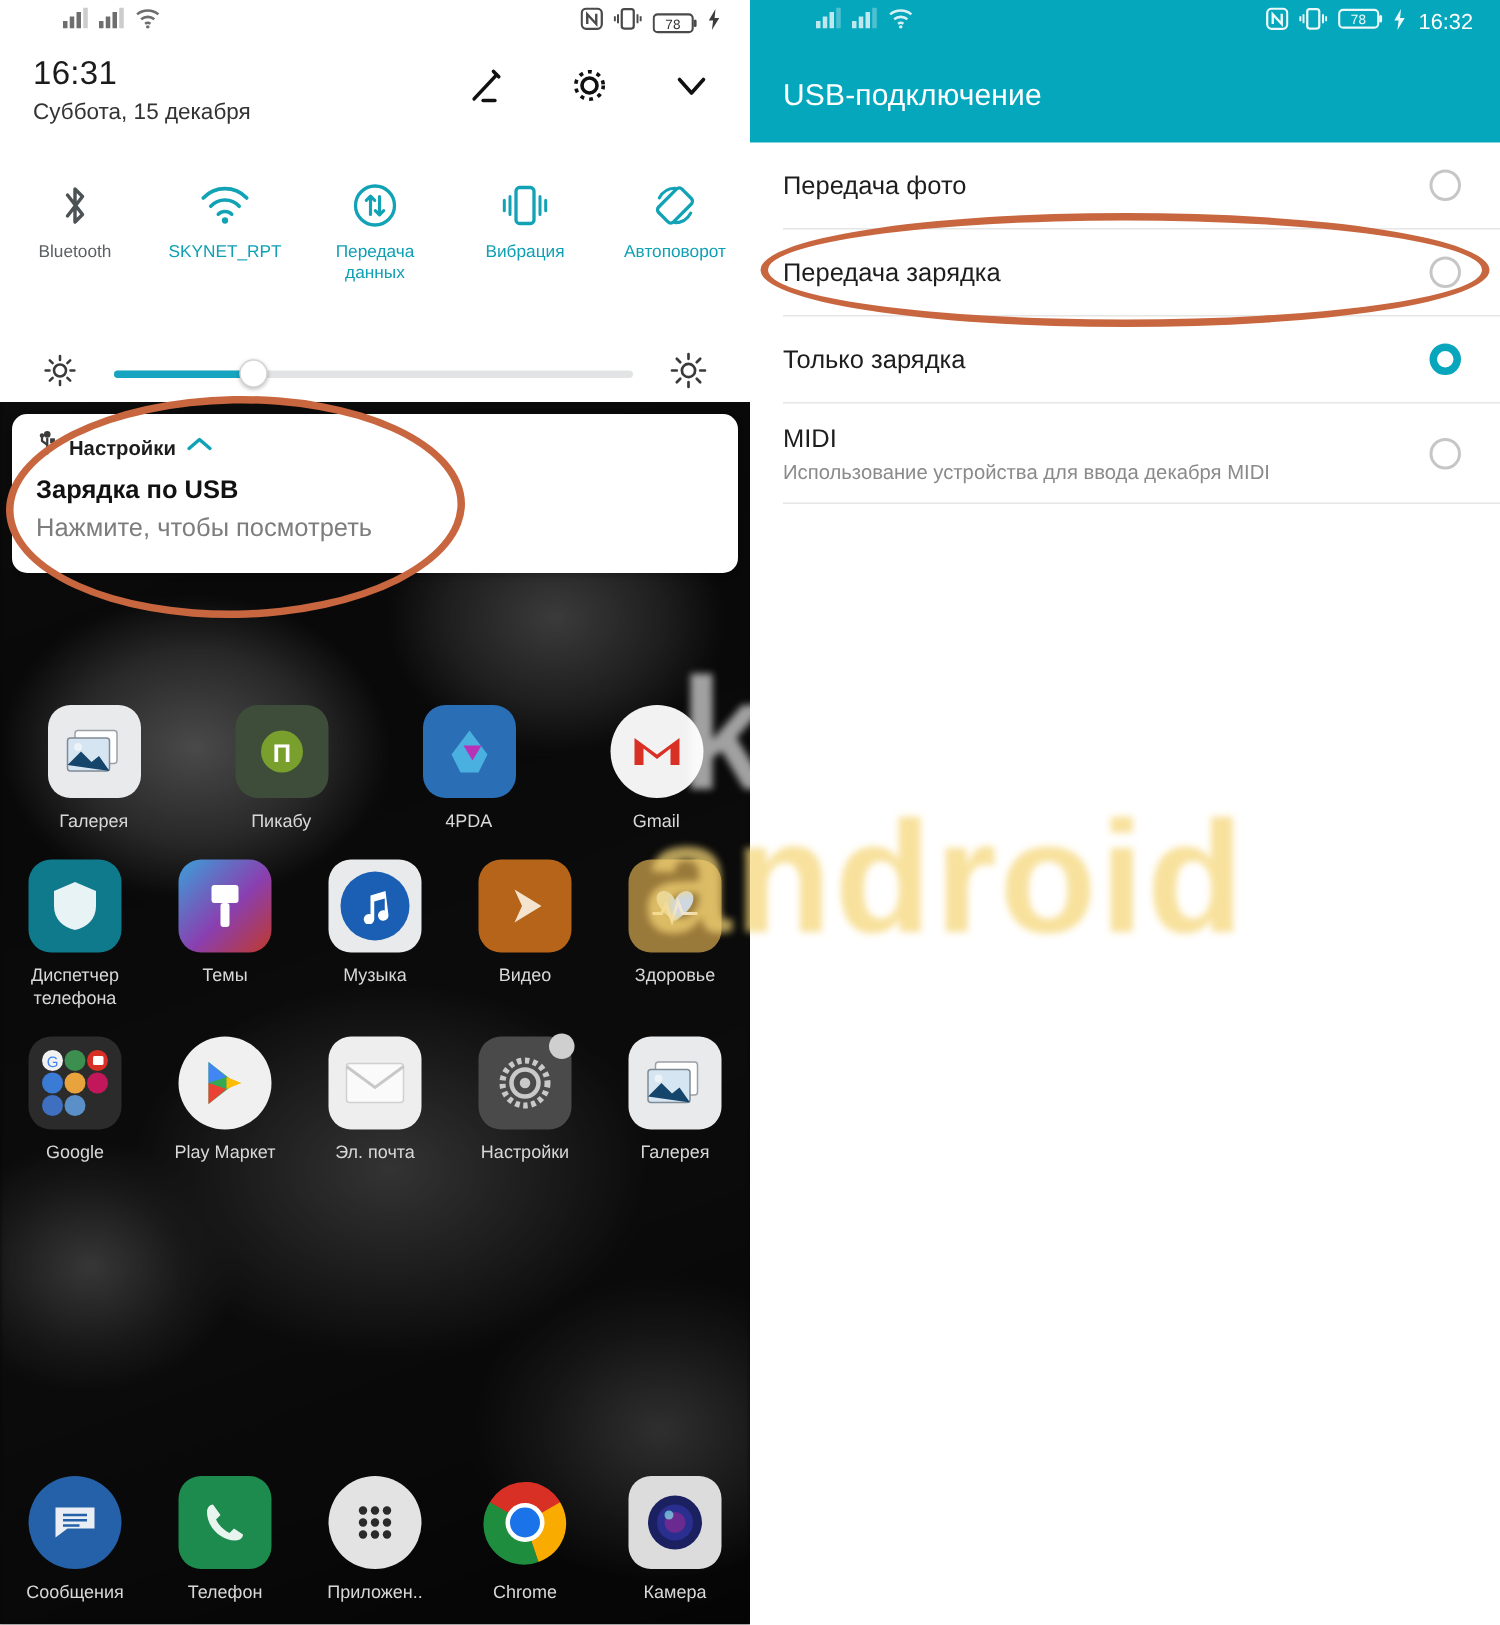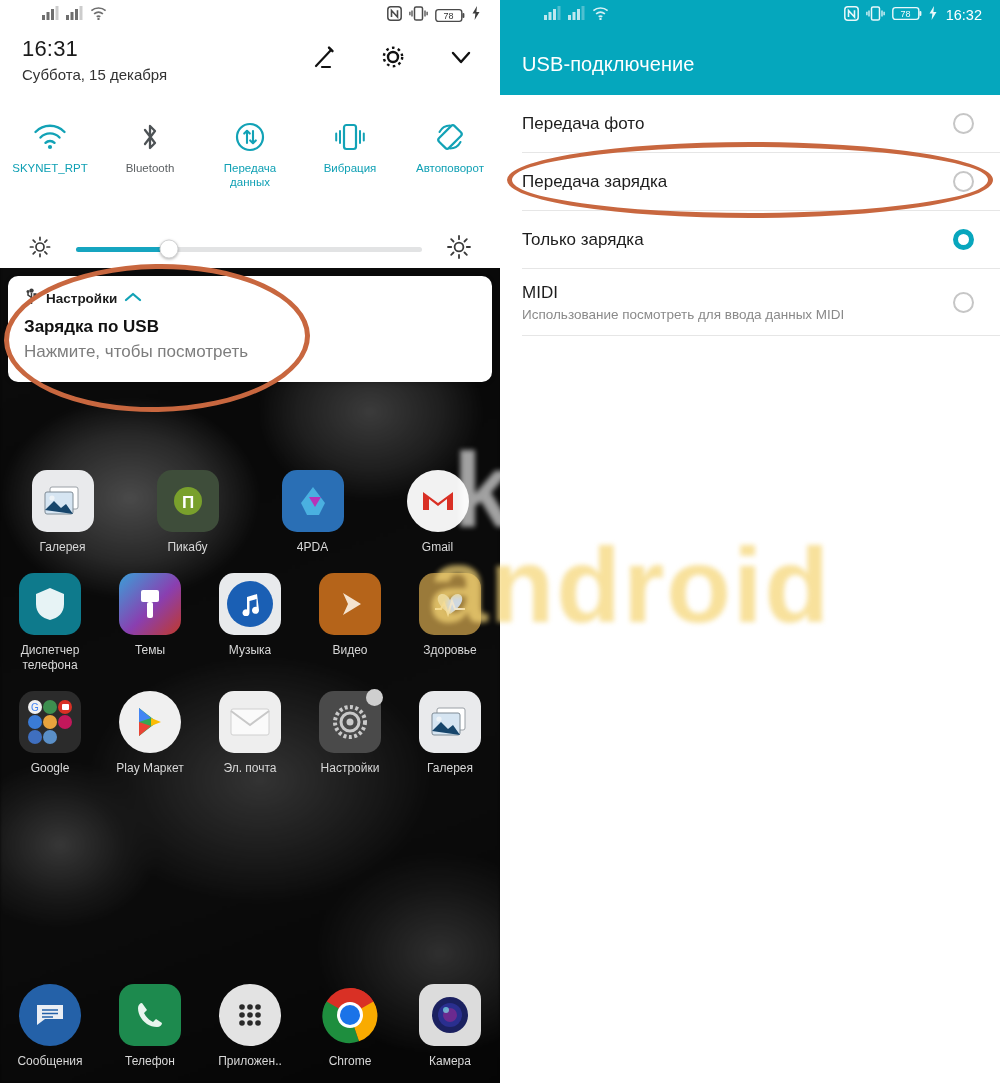--- a/index.html
+++ b/index.html
@@ -521,41 +521,41 @@
           </svg>
       </div>
       <div class="hdr-btn">
         <svg width="26" height="26" viewBox="0 0 26 26">
             <path d="M5 9 L13 18 L21 9" stroke="#111" stroke-width="2.4" fill="none" stroke-linecap="round" stroke-linejoin="round"></path>
           </svg>
       </div>
     </div>
 
     <div class="toggles">
+      <div class="toggle off">
+        <div class="toggle-ico">
+          <svg width="26" height="30" viewBox="0 0 26 30">
+              <path d="M8 8 L18 21 L13 26 V4 L18 9 L8 22" stroke="#4d5255" stroke-width="2.3" fill="none" stroke-linejoin="round" stroke-linecap="round"></path>
+            </svg>
+        </div>
+        <div class="toggle-lbl">Bluetooth</div>
+      </div>
+
       <div class="toggle">
         <div class="toggle-ico">
           <svg width="34" height="26" viewBox="0 0 34 26">
               <g fill="none" stroke="#12a2b6" stroke-width="2.4" stroke-linecap="round">
                 <path d="M2.5 8 A20 20 0 0 1 31.5 8"></path>
                 <path d="M7.5 13.5 A13 13 0 0 1 26.5 13.5"></path>
                 <path d="M12.5 18.8 A6.4 6.4 0 0 1 21.5 18.8"></path>
               </g>
               <circle cx="17" cy="23" r="2.1" fill="#12a2b6"></circle>
             </svg>
         </div>
         <div class="toggle-lbl">SKYNET_RPT</div>
-      </div>
-
-      <div class="toggle off">
-        <div class="toggle-ico">
-          <svg width="26" height="30" viewBox="0 0 26 30">
-              <path d="M8 8 L18 21 L13 26 V4 L18 9 L8 22" stroke="#4d5255" stroke-width="2.3" fill="none" stroke-linejoin="round" stroke-linecap="round"></path>
-            </svg>
-        </div>
-        <div class="toggle-lbl">Bluetooth</div>
       </div>
 
       <div class="toggle">
         <div class="toggle-ico">
           <svg width="32" height="32" viewBox="0 0 32 32">
               <circle cx="16" cy="16" r="13" fill="none" stroke="#12a2b6" stroke-width="2.2"></circle>
               <g stroke="#12a2b6" stroke-width="2.1" fill="none" stroke-linecap="round" stroke-linejoin="round">
                 <path d="M13 22 V10"></path>
                 <path d="M10.2 12.6 L13 9.8 L15.8 12.6"></path>
                 <path d="M19 10 V22"></path>
@@ -730,21 +730,21 @@
         <div class="r-item-texts">
           <div class="r-item-label">Только зарядка</div>
         </div>
         <div class="radio on"></div>
       </div>
       <div class="r-sep"></div>
 
       <div class="r-item tall">
         <div class="r-item-texts">
           <div class="r-item-label">MIDI</div>
-          <div class="r-item-desc">Использование посмотреть для ввода данных MIDI</div>
+          <div class="r-item-desc">Использование устройства для ввода декабря MIDI</div>
         </div>
         <div class="radio"></div>
       </div>
       <div class="r-sep"></div>
     </div>
   </div>
 
   <div class="watermark">
     <div class="wm-top">kak na</div>
     <div class="wm-bot">android</div>

